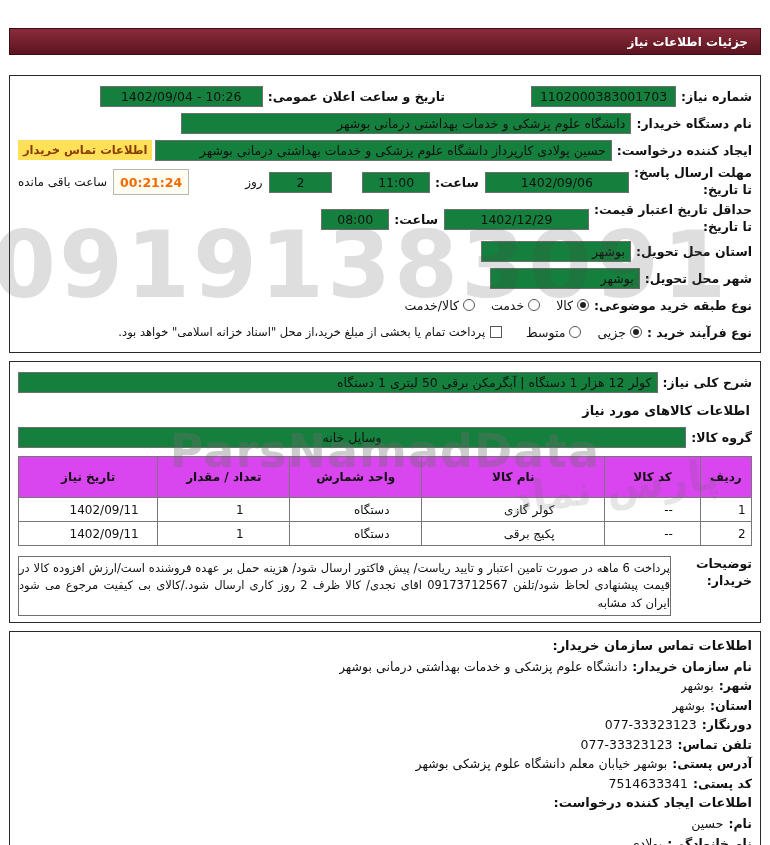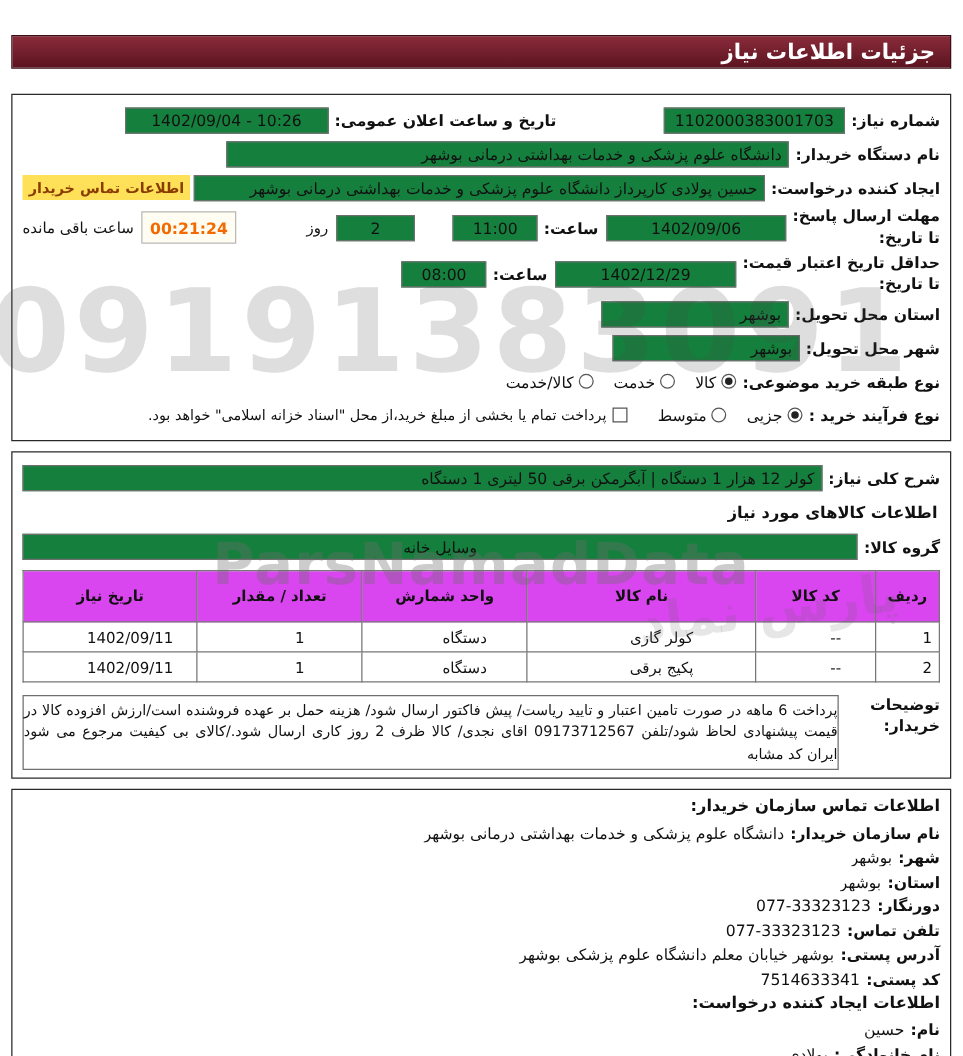--- a/index.html
+++ b/index.html
@@ -14,21 +14,21 @@
     overflow: hidden;
   }
   .page { padding: 28px 9px 0; position: relative; }
 
   .titlebar {
     height: 27px;
     background: linear-gradient(180deg, #8a2b3a 0%, #5c1420 100%);
     border: 1px solid #3a0c14;
     display: flex; align-items: center;
     padding: 4px 12px;
-    color: #fff; font-weight: bold; font-size: 17px;
+    color: #fff; font-weight: bold; font-size: 12px;
     margin-bottom: 20px;
   }
 
   .box { border: 1px solid #2a2a2a; background: #fff; padding: 6px 8px; margin-bottom: 8px; position: relative; }
 
   .frow { display: flex; align-items: center; min-height: 26px; margin: 1px 0; }
   .frow.tall { min-height: 36px; }
 
   .lbl { font-weight: bold; font-size: 12.5px; white-space: nowrap; margin-left: 5px; }
   .lbl2 { font-weight: bold; font-size: 12.5px; text-align: right; line-height: 1.35; margin-left: 5px; white-space: nowrap; }

